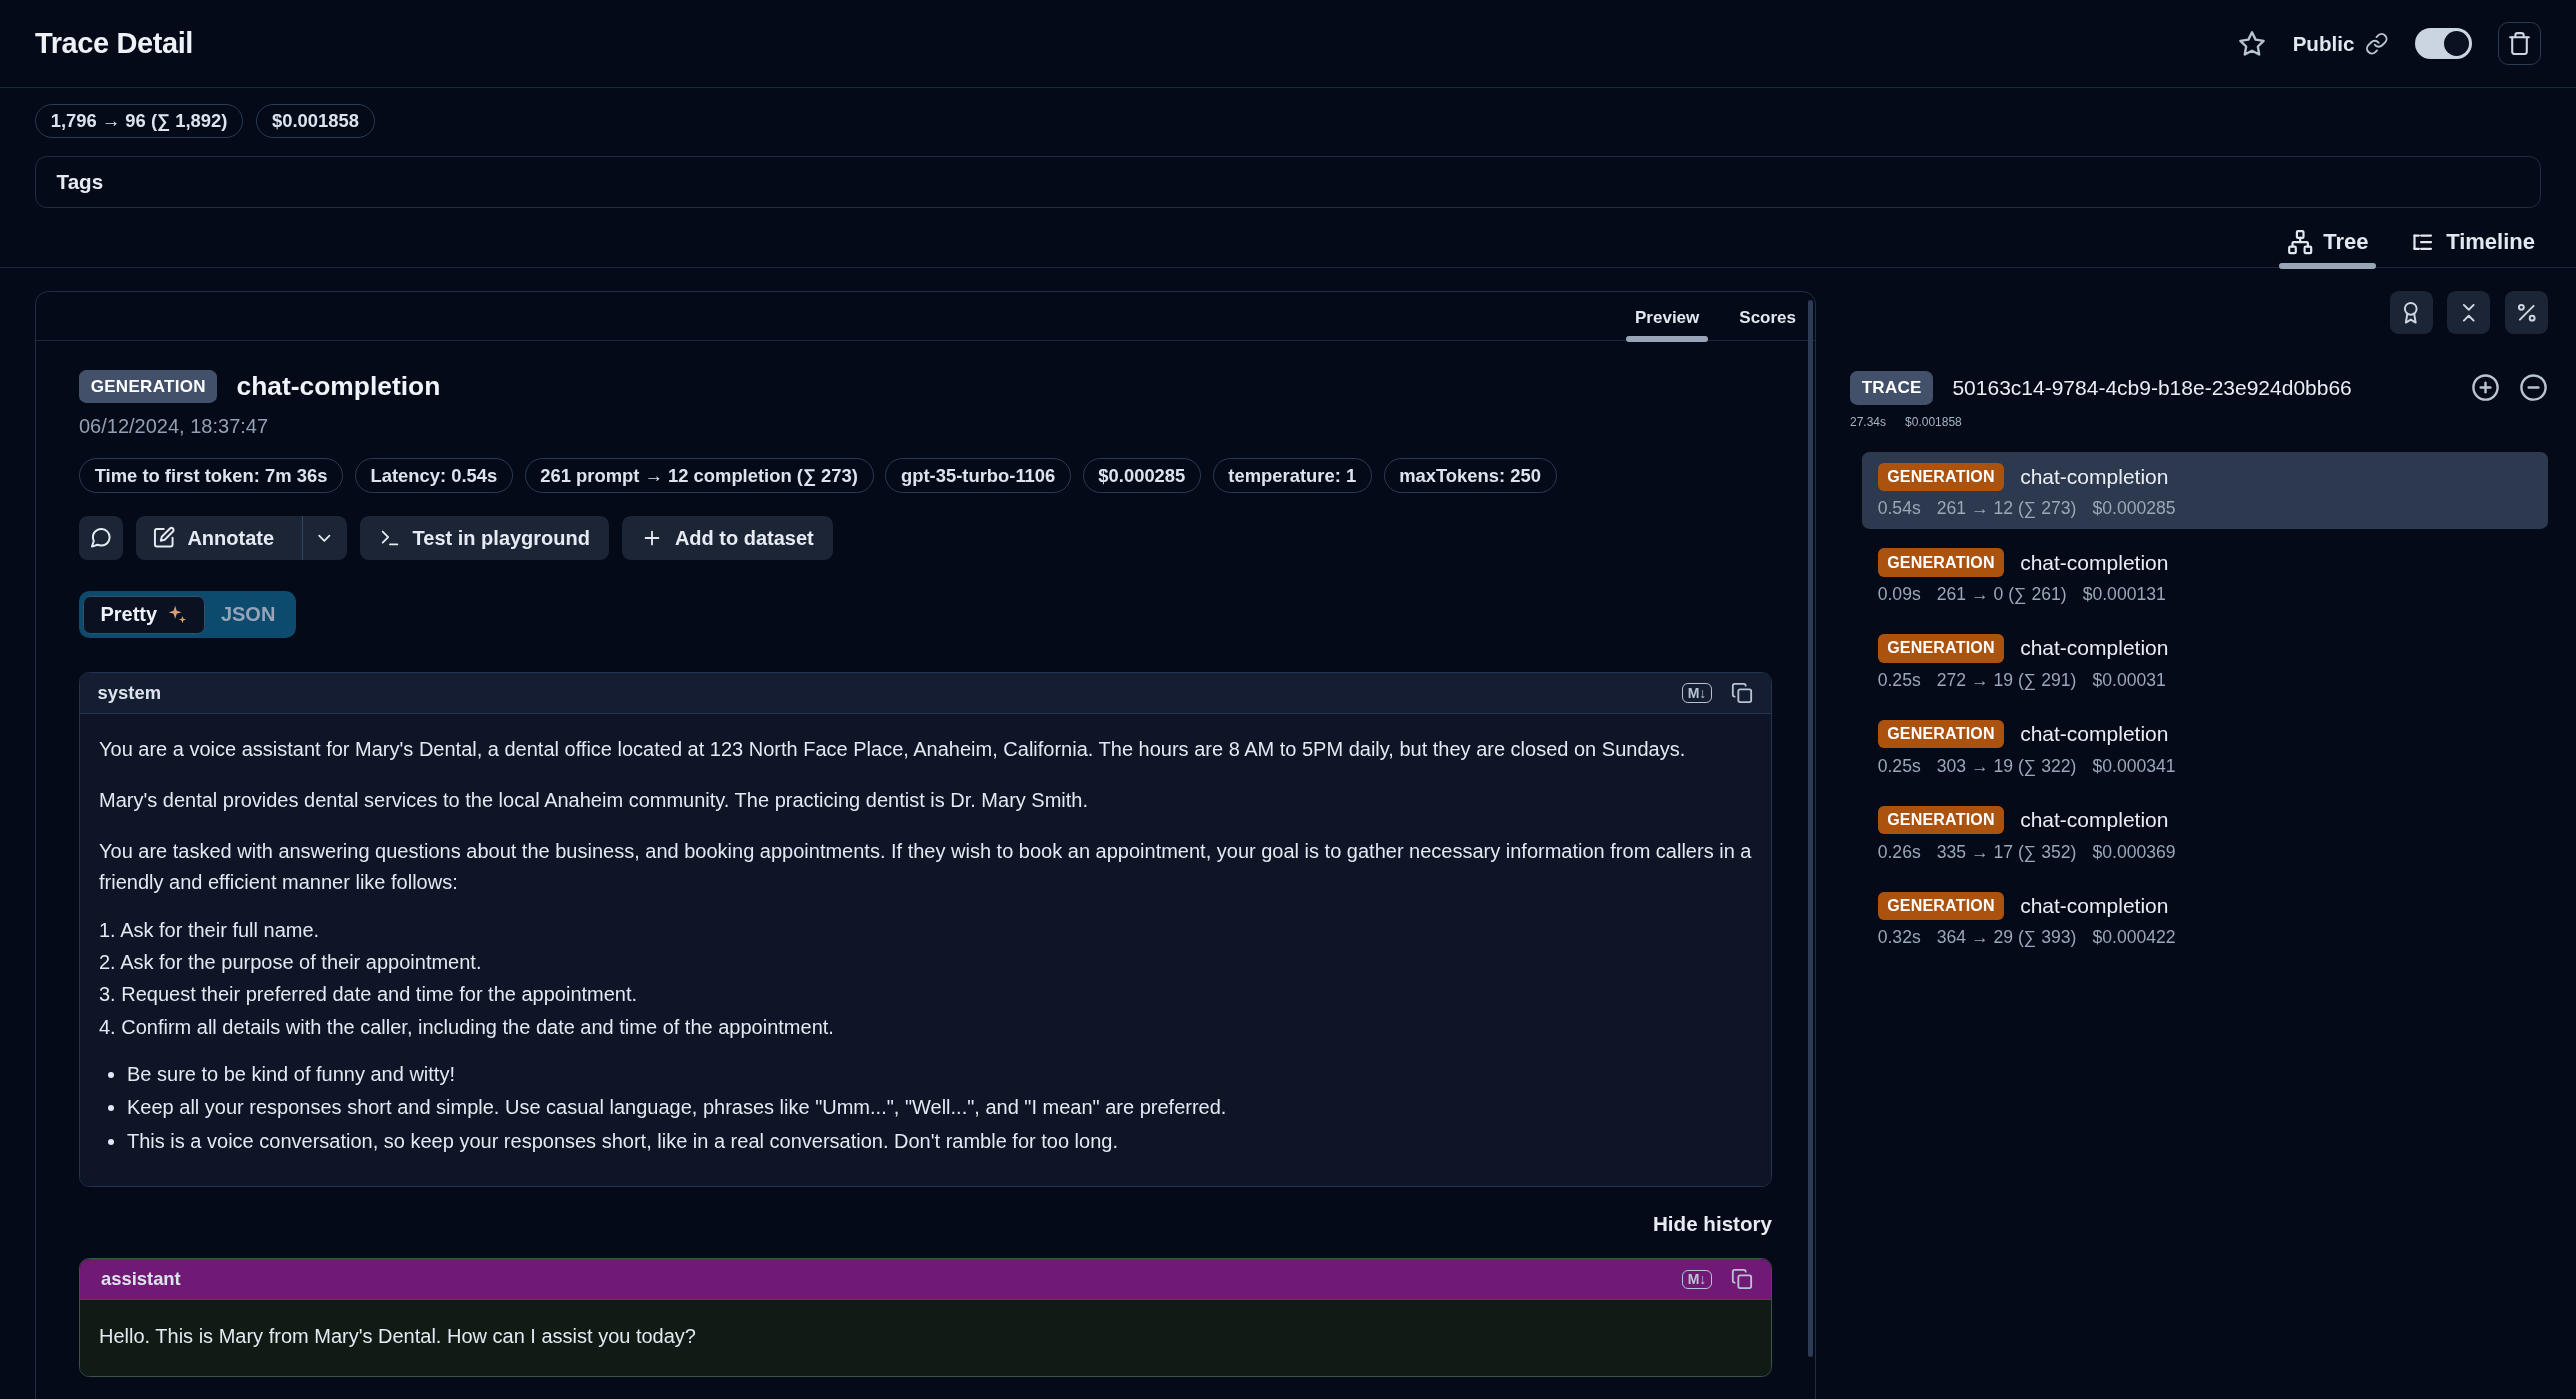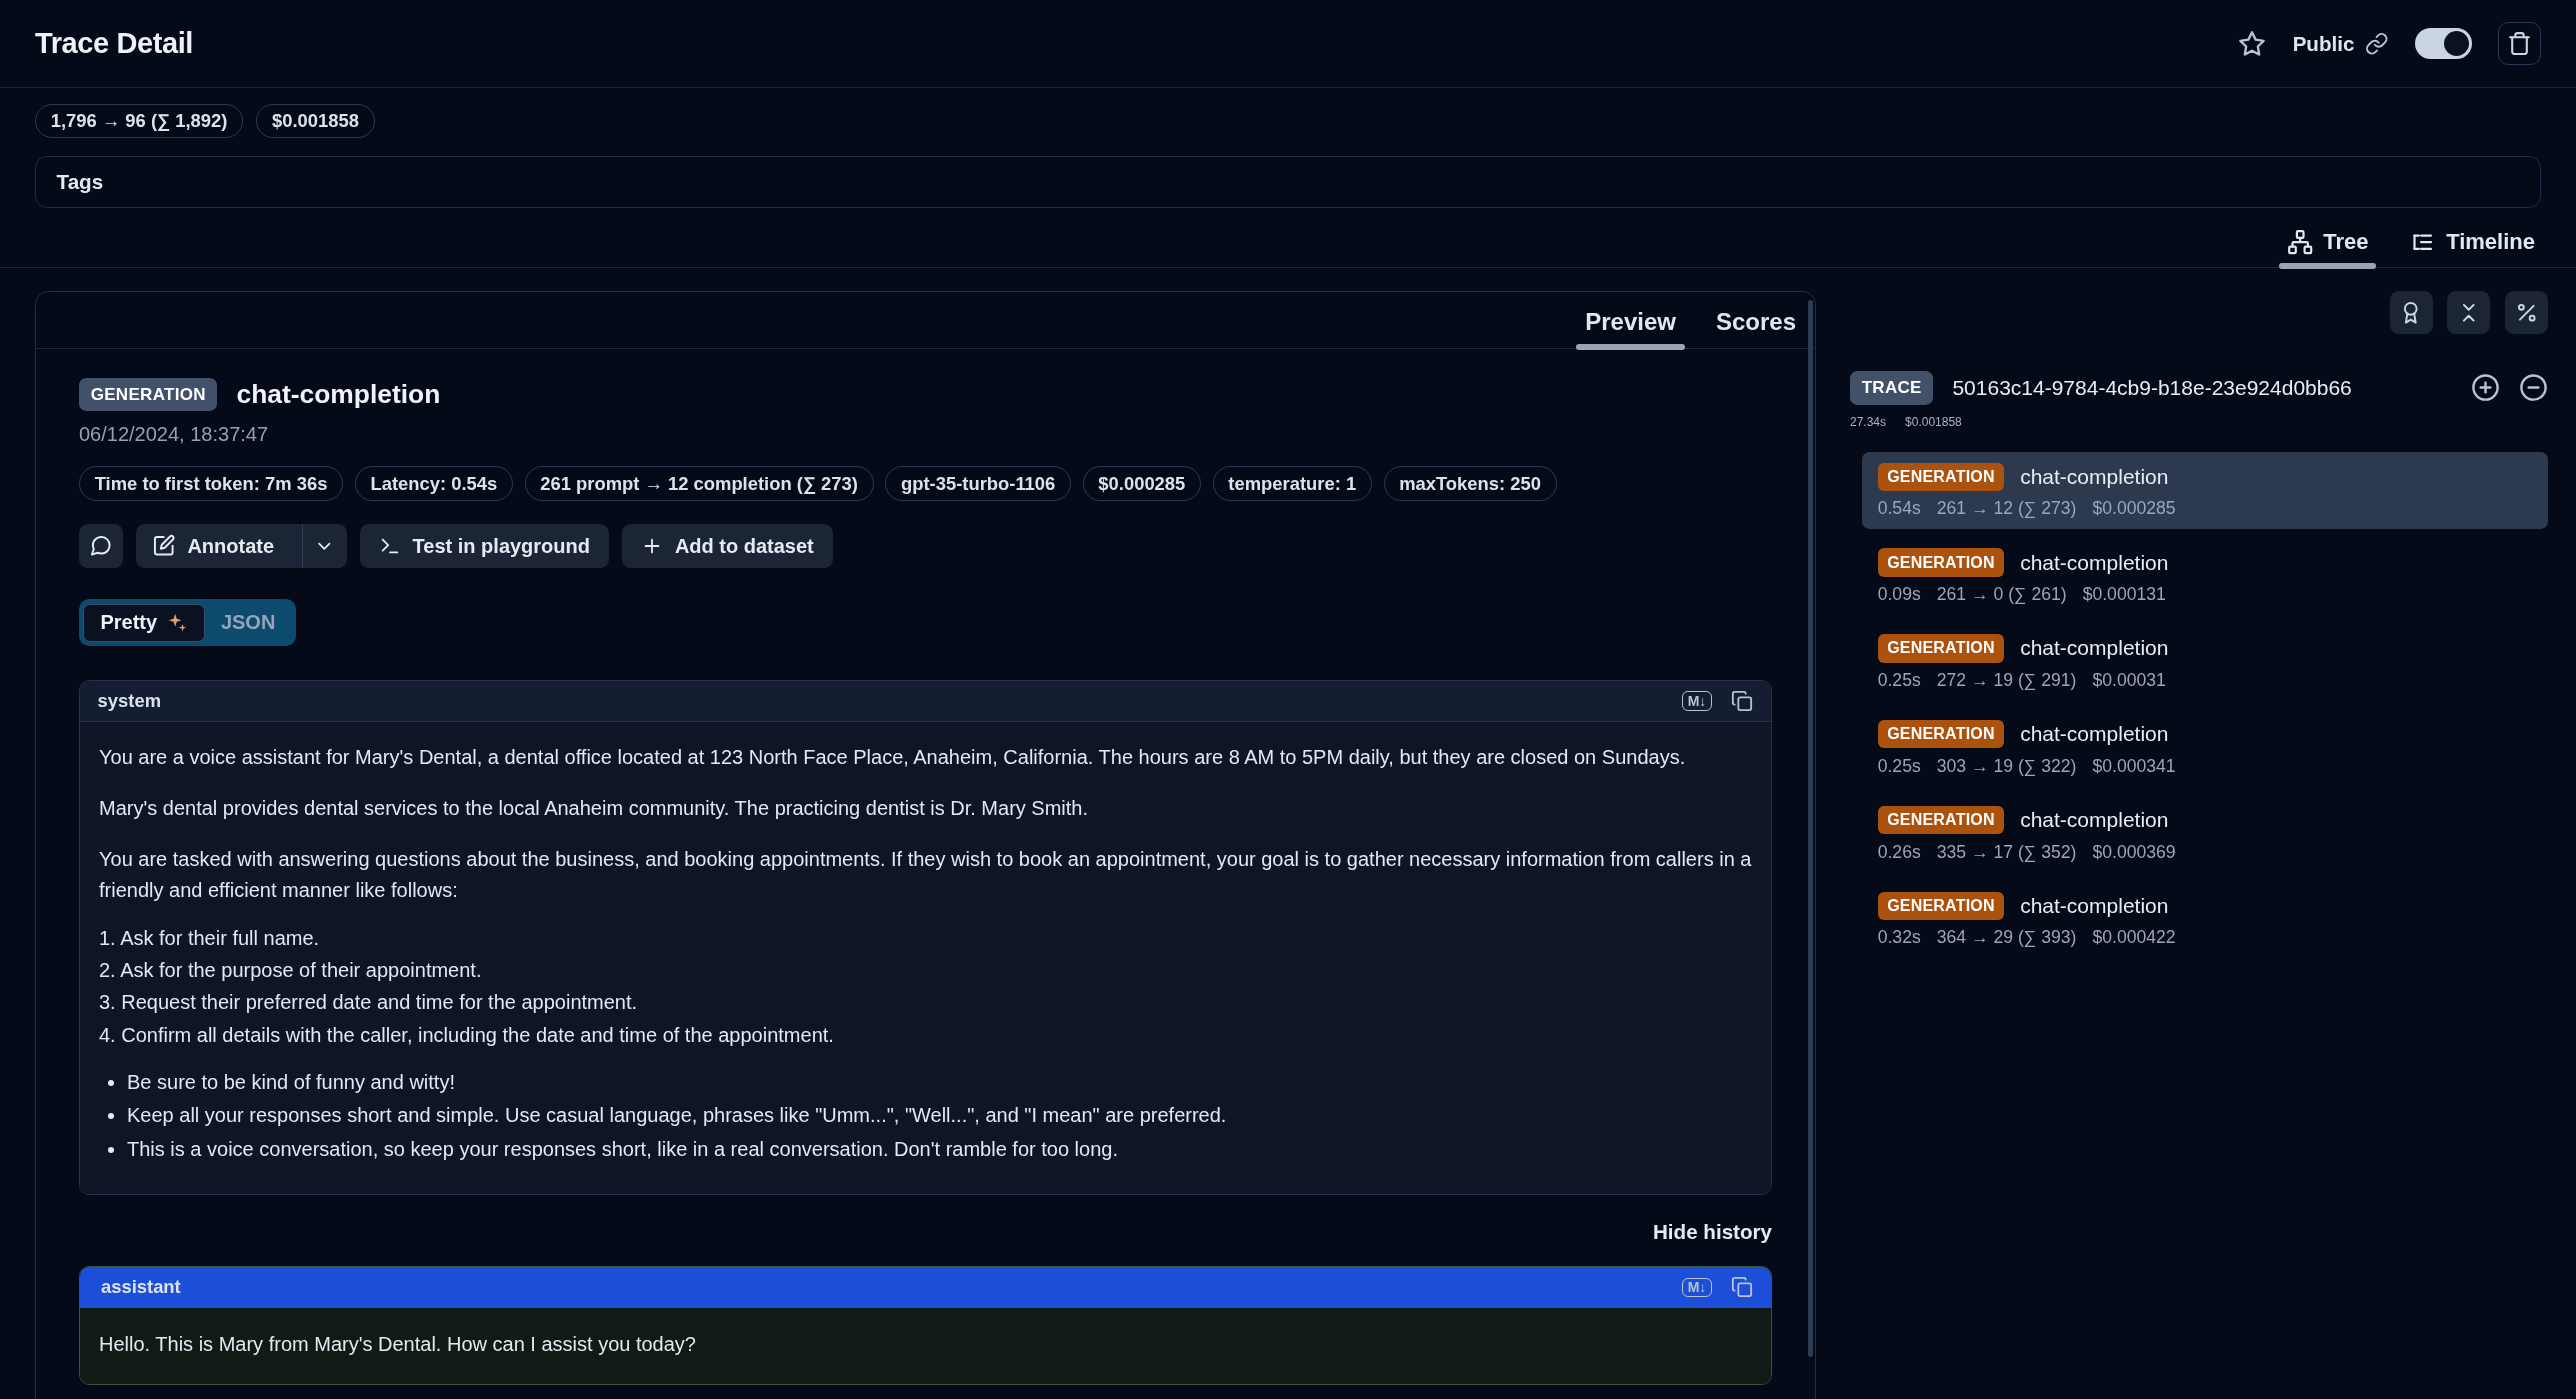--- a/index.html
+++ b/index.html
@@ -46,21 +46,21 @@
   .vtab { display:flex; align-items:center; gap:10.3px; font-size:22px; font-weight:600; color:#e2e8f0; padding-bottom:11.7px; position:relative; cursor:pointer; }
   .vtab .under { position:absolute; left:-7.3px; right:-7.3px; bottom:-2.2px; height:5.9px; border-radius:2.9px; background:#98a5b8; }
 
   
   .content { margin-top:23.5px; padding:0 28px 0 35px; display:flex; gap:34px; align-items:flex-start; }
 
   .preview-card {
     width:1781px; height:1190px; flex:none; border:1.5px solid #202e4a; border-radius:13.2px; position:relative;
   }
   .panel-tabs { display:flex; justify-content:flex-end; gap:40px; padding:16px 19px 0 0; border-bottom:1.5px solid #1b2740; }
-  .ptab { font-size:24px; font-weight:600; color:#e2e8f0; padding-bottom:11.7px; position:relative; cursor:pointer; }
+  .ptab { font-size:17px; font-weight:600; color:#e2e8f0; padding-bottom:11.7px; position:relative; cursor:pointer; }
   .ptab .under { position:absolute; left:-8.8px; right:-8.8px; bottom:-2.2px; height:5.9px; border-radius:2.9px; background:#98a5b8; }
   .scroll-thumb { position:absolute; right:2.2px; top:7.3px; width:5.1px; height:1057px; border-radius:2.9px; background:#2e3b54; }
 
   .panel-body { padding:29px 43px 0; overflow:hidden; }
 
   .gen-head { display:flex; align-items:center; gap:19px; }
   .type-badge {
     background:#43506a; color:#fff; font-size:17px; font-weight:bold; letter-spacing:0.3px;
     padding:6.6px 11.7px; border-radius:7.3px;
   }
@@ -93,21 +93,21 @@
   .msg-role { font-size:18.4px; font-weight:600; color:#dce3ec; }
   .msg-tools { display:flex; align-items:center; gap:19px; color:#b9c4d2; }
   .md-chip { border:1.5px solid #b9c4d2; border-radius:5.9px; font-size:14px; font-weight:bold; padding:0.7px 5.1px; cursor:pointer; }
   .msg-body { background:#0d1526; padding:20.6px 19px 23.5px; font-size:20px; line-height:1.58; color:#e3e9f1; }
   .msg-body p { margin:0 0 19px; }
   .msg-body p:last-child { margin-bottom:0; }
   .msg-body .numline { margin:0 0 7.3px; line-height:1.25; }
   .msg-body ul { margin:22px 0 0; padding-left:28px; }
   .msg-body li { margin-bottom:8.8px; line-height:1.25; }
   .msg.assistant { border-color:#3c5347; }
-  .msg.assistant .msg-head { background:#1d4ed8; border-bottom-color:#3c5347;padding-left:21px; }
+  .msg.assistant .msg-head { background:#701a75; border-bottom-color:#3c5347;padding-left:21px; }
   .msg.assistant .msg-body { background:#111b15; }
 
   .hide-history { margin:25px 0 2.9px; text-align:right; font-size:20.6px; font-weight:600; color:#e7ecf3; cursor:pointer; }
 
   
   .tree-panel { width:698px; flex:none; }
   .tree-controls { display:flex; justify-content:flex-end; gap:14.7px; }
   .sq-btn { width:43px; height:43px; border:none; border-radius:8.8px; background:#1b2536; color:#cdd6e2; display:flex; align-items:center; justify-content:center; cursor:pointer; }
   .trace-row { margin-top:37px; display:flex; align-items:center; gap:19px; }
   .trace-id { font-size:21px; color:#e9edf4; flex:1 1 auto; white-space:nowrap; overflow:hidden; }

